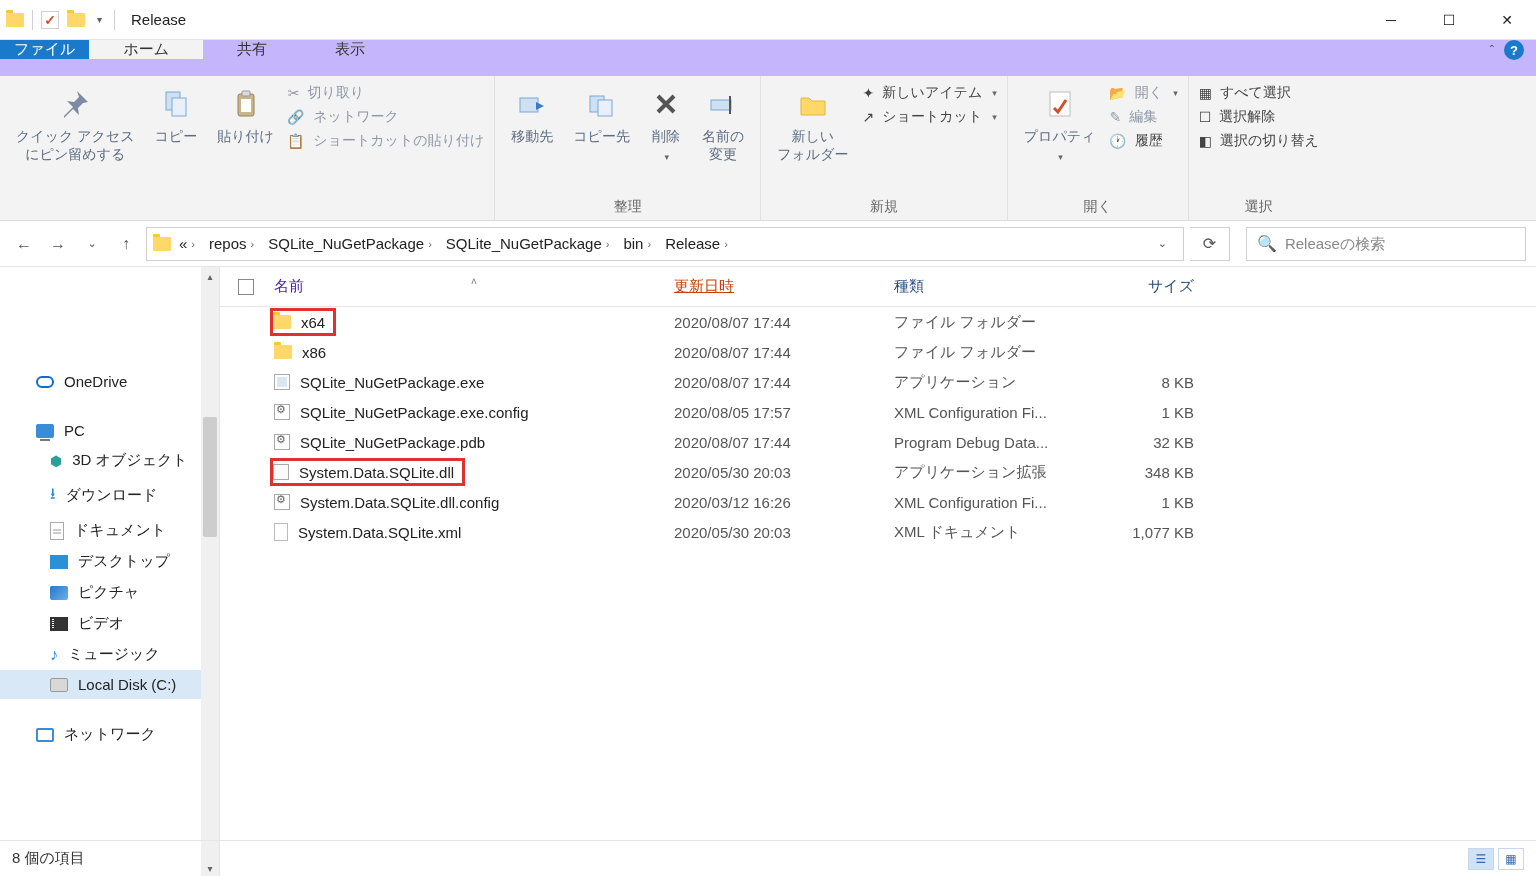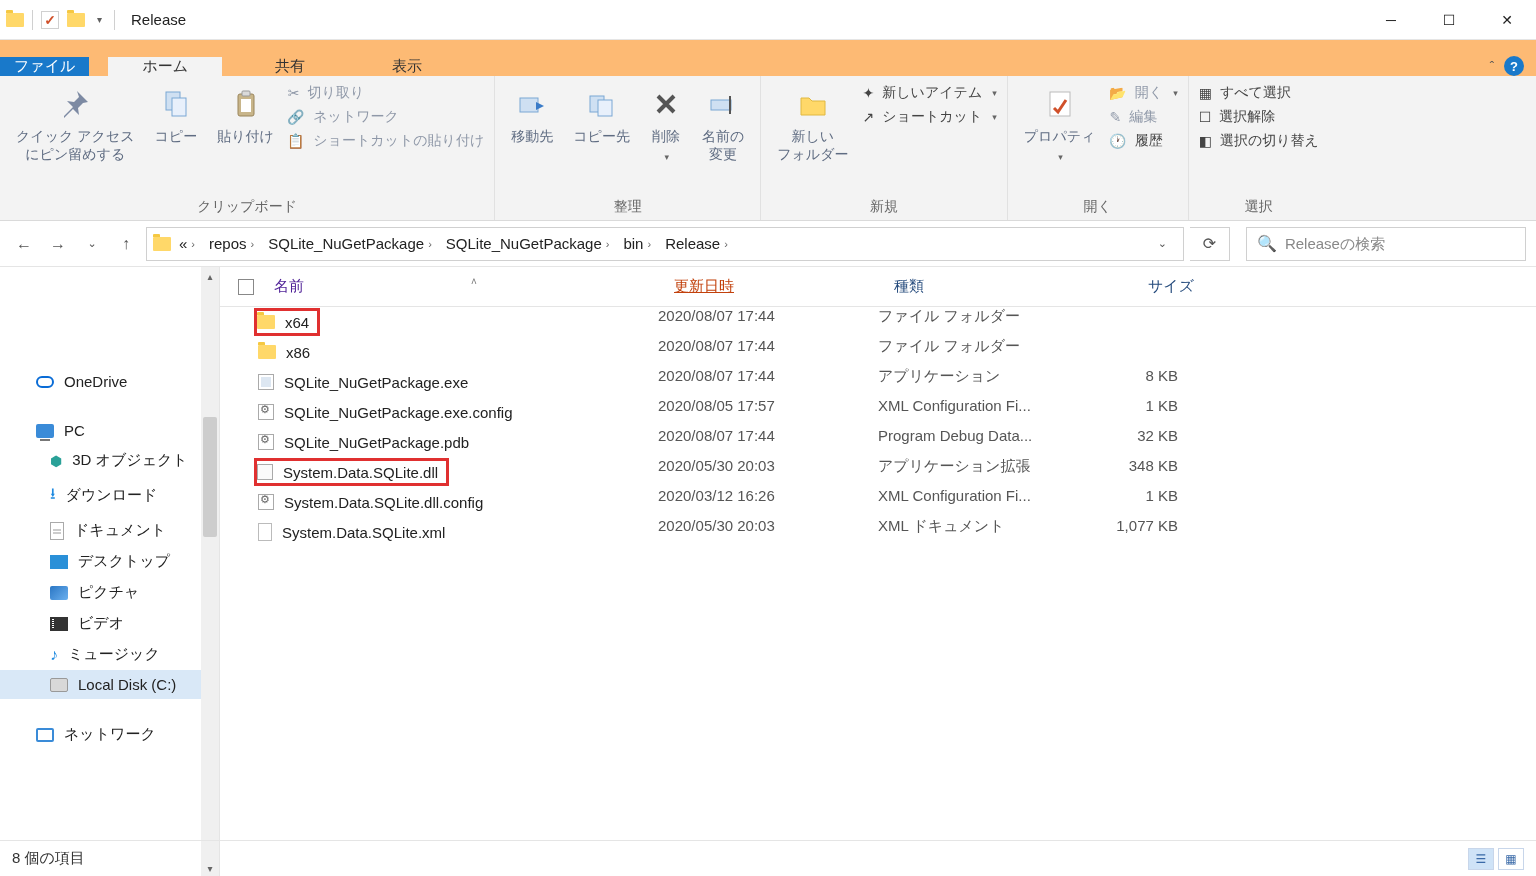--- a/index.html
+++ b/index.html
@@ -11,21 +11,21 @@
 .folder-ico { width: 18px; height: 14px; background: #ffd869; border-radius: 1px; position: relative; }
 .folder-ico::before { content: ""; position: absolute; top: -3px; left: 0; width: 7px; height: 3px; background: #f5c842; border-radius: 1px 1px 0 0; }
 .tick-box { width: 18px; height: 18px; border: 1px solid #d0d0d0; display: flex; align-items: center; justify-content: center; color: #d0502a; font-size: 14px; font-weight: bold; }
 .sep-bar { width: 1px; height: 20px; background: #d0d0d0; }
 .qat-chevron { font-size: 10px; color: #606060; padding: 0 4px; }
 .title-text { padding-left: 10px; font-size: 15px; color: #222; }
 .title-controls { margin-left: auto; display: flex; }
 .title-btn { width: 58px; height: 40px; display: flex; align-items: center; justify-content: center; font-size: 14px; color: #222; }
 
 
-.tabs-row { height: 36px; display: flex; align-items: flex-end; background: #fdba74; gap: 19px; }
+.tabs-row { height: 36px; display: flex; align-items: flex-start; background: #c4b5fd; }
 .file-tab { background: #1979ca; color: #fff; padding: 0 14px; display: flex; align-items: center; font-size: 15px; }
 .tab { padding: 0 34px; display: flex; align-items: center; font-size: 15px; color: #333; }
 .tab.active { background: #f3f3f3; }
 .tabs-right { margin-left: auto; display: flex; align-items: center; gap: 10px; padding-right: 12px; color: #555; }
 .help-badge { width: 20px; height: 20px; border-radius: 50%; background: #1979ca; color: #fff; display: flex; align-items: center; justify-content: center; font-size: 13px; font-weight: bold; }
 
 
 .ribbon { height: 145px; background: #f3f3f3; border-bottom: 1px solid #dadada; display: flex; }
 .group { display: flex; flex-direction: column; border-right: 1px solid #e1e1e1; padding: 6px 10px 2px 10px; }
 .group-body { flex: 1; display: flex; align-items: flex-start; gap: 8px; }
@@ -66,21 +66,21 @@
 .col-check { width: 36px; display:flex; align-items:center; }
 .col-check .cb { width:16px; height:16px; border:1px solid #888; }
 .col-name { width: 400px; color:#4c1d95; }
 .col-date { width: 220px; color:#c2410c;text-decoration:underline; }
 .col-type { width: 190px; color:#244a7c; }
 .col-size { width: 120px; text-align: right; color:#244a7c; padding-right: 10px;}
 .sort-ind { position:absolute; left:50%; top:-1px; transform:translateX(-50%); font-size:10px; color:#777; }
 .col-name-wrap { position: relative; width:400px; }
 
 .rows { flex:1; overflow:hidden; }
-.row { display: flex; height: 30px; padding-left: 2px; font-size: 15px; color: #222; }
+.row { display: flex; align-items: center; height: 30px; padding-left: 18px; font-size: 15px; color: #222; }
 .row .c-check { width: 36px; }
 .row .c-name { width: 400px; display:flex; align-items:center; gap:10px; }
 .row .c-date { width: 220px; color:#555; }
 .row .c-type { width: 190px; color:#555; white-space:nowrap; overflow:hidden; text-overflow:ellipsis; }
 .row .c-size { width: 120px; text-align:right; color:#555; padding-right:10px; }
 
 .red-highlight { border: 3px solid #e03030; padding: 0 8px 0 0; margin-left: -4px; display:inline-flex; align-items:center; gap:10px; height:28px; }
 
 
 .statusbar { position:absolute; left:0; right:0; bottom:0; height:36px; border-top:1px solid #e5e5e5; display:flex; align-items:center; padding:0 12px; font-size:15px; color:#333;text-align:right; }
@@ -184,21 +184,20 @@
         <div class="small-item disabled">
           <span>🔗</span>
           <span>ネットワーク</span>
         </div>
         <div class="small-item disabled">
           <span>📋</span>
           <span>ショートカットの貼り付け</span>
         </div>
       </div>
     </div>
-    <div class="group-label">クリップボード</div>
   </div>
 
   <div class="group">
     <div class="group-body">
       <div class="big-btn">
         <span class="ico">
           <svg class="svg32" viewBox="0 0 32 32">
               <rect x="4" y="10" width="18" height="14" fill="#cfe0f2" stroke="#7aa7d4"></rect>
               <path d="M20 14 l8 4 -8 4 z" fill="#3a7bc8"></path>
             </svg>

